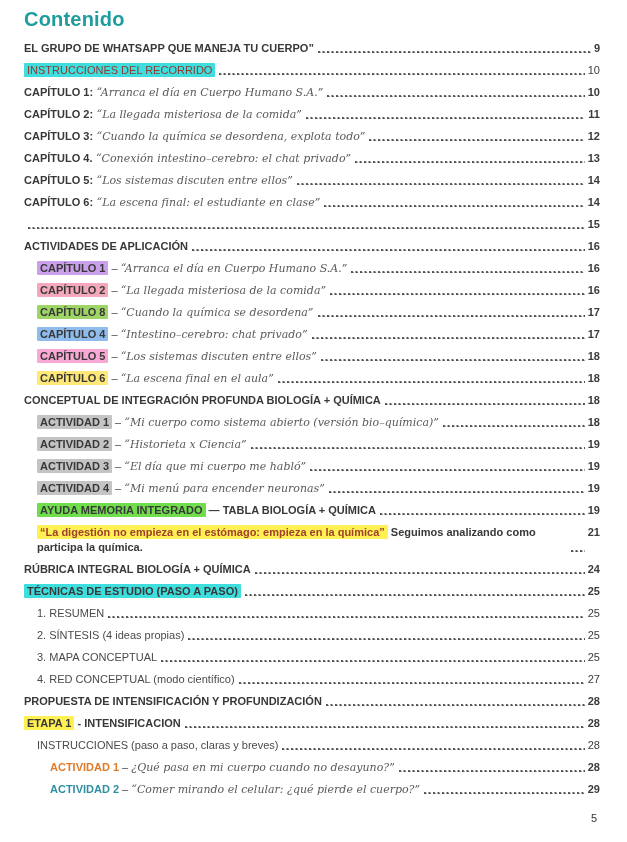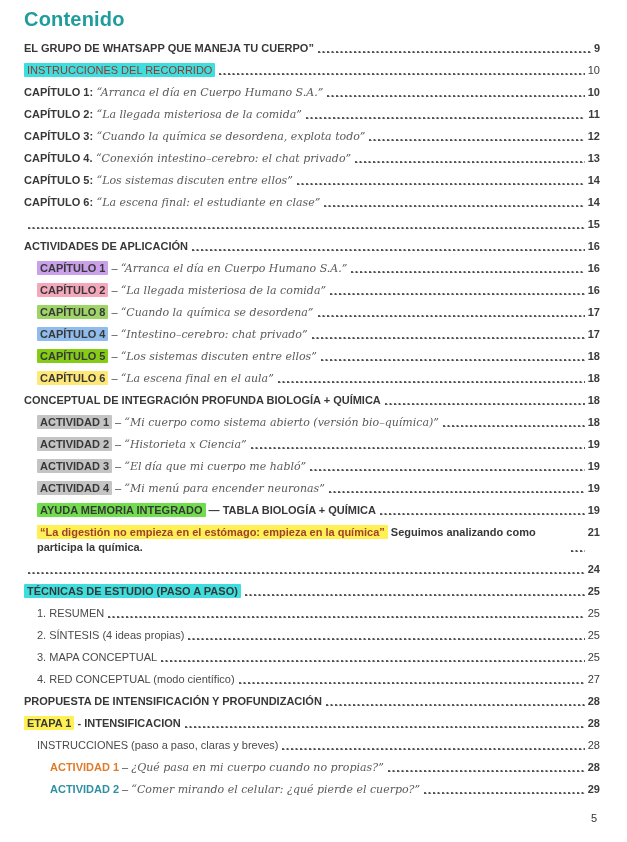--- a/index.html
+++ b/index.html
@@ -136,21 +136,21 @@
         <span class="toc-text"><span class="seg b hl" style="background-color: rgb(159, 213, 103);">CAPÍTULO 8</span><span class="seg"> – </span><span class="seg script">“Cuando la química se desordena”</span></span>
         <span class="leader"></span>
         <span class="pg b">17</span>
       </div>
       <div class="toc-row indent-1">
         <span class="toc-text"><span class="seg b hl" style="background-color: rgb(143, 188, 236);">CAPÍTULO 4</span><span class="seg"> – </span><span class="seg script">“Intestino–cerebro: chat privado”</span></span>
         <span class="leader"></span>
         <span class="pg b">17</span>
       </div>
       <div class="toc-row indent-1">
-        <span class="toc-text"><span class="seg b hl" style="background-color: #84cc16;">CAPÍTULO 5</span><span class="seg"> – </span><span class="seg script">“Los sistemas discuten entre ellos”</span></span>
+        <span class="toc-text"><span class="seg b hl" style="background-color: #f9a8d4;">CAPÍTULO 5</span><span class="seg"> – </span><span class="seg script">“Los sistemas discuten entre ellos”</span></span>
         <span class="leader"></span>
         <span class="pg b">18</span>
       </div>
       <div class="toc-row indent-1">
         <span class="toc-text"><span class="seg b hl" style="background-color: rgb(255, 232, 120);">CAPÍTULO 6</span><span class="seg"> – </span><span class="seg script">“La escena final en el aula”</span></span>
         <span class="leader"></span>
         <span class="pg b">18</span>
       </div>
       <div class="toc-row indent-0">
         <span class="toc-text"><span class="seg b">CONCEPTUAL DE INTEGRACIÓN PROFUNDA BIOLOGÍA + QUÍMICA</span></span>
@@ -181,20 +181,21 @@
         <span class="toc-text"><span class="seg b hl" style="background-color: rgb(111, 221, 76);">AYUDA MEMORIA INTEGRADO</span><span class="seg b"> — TABLA BIOLOGÍA + QUÍMICA</span></span>
         <span class="leader"></span>
         <span class="pg b">19</span>
       </div>
       <div class="toc-row indent-1">
         <span class="toc-text"><span class="seg b hl" style="background-color: rgb(255, 241, 83); color: rgb(160, 64, 47);">“La digestión no empieza en el estómago: empieza en la química”</span><span class="seg b"> Seguimos analizando como participa la química.</span></span>
         <span class="leader"></span>
         <span class="pg b">21</span>
       </div>
       <div class="toc-row indent-0">
+        <span class="toc-text"><span class="seg b">RÚBRICA INTEGRAL BIOLOGÍA + QUÍMICA</span></span>
         <span class="leader"></span>
         <span class="pg b">24</span>
       </div>
       <div class="toc-row indent-0">
         <span class="toc-text"><span class="seg b hl" style="background-color: rgb(63, 222, 222);">TÉCNICAS DE ESTUDIO (PASO A PASO)</span></span>
         <span class="leader"></span>
         <span class="pg b">25</span>
       </div>
       <div class="toc-row indent-1">
         <span class="toc-text"><span class="seg">1. RESUMEN</span></span>
@@ -225,21 +226,21 @@
         <span class="toc-text"><span class="seg b hl" style="background-color: rgb(255, 241, 83);">ETAPA 1</span><span class="seg b"> - INTENSIFICACION</span></span>
         <span class="leader"></span>
         <span class="pg b">28</span>
       </div>
       <div class="toc-row indent-1">
         <span class="toc-text"><span class="seg">INSTRUCCIONES (paso a paso, claras y breves)</span></span>
         <span class="leader"></span>
         <span class="pg">28</span>
       </div>
       <div class="toc-row indent-2">
-        <span class="toc-text"><span class="seg b" style="color: rgb(224, 123, 42);">ACTIVIDAD 1</span><span class="seg"> – </span><span class="seg script">¿Qué pasa en mi cuerpo cuando no propias?”</span></span>
+        <span class="toc-text"><span class="seg b" style="color: rgb(224, 123, 42);">ACTIVIDAD 1</span><span class="seg"> – </span><span class="seg script">¿Qué pasa en mi cuerpo cuando no desayuno?”</span></span>
         <span class="leader"></span>
         <span class="pg b">28</span>
       </div>
       <div class="toc-row indent-2">
         <span class="toc-text"><span class="seg b" style="color: rgb(46, 143, 163);">ACTIVIDAD 2</span><span class="seg"> – </span><span class="seg script">“Comer mirando el celular: ¿qué pierde el cuerpo?”</span></span>
         <span class="leader"></span>
         <span class="pg b">29</span>
       </div>
     </div>
 

